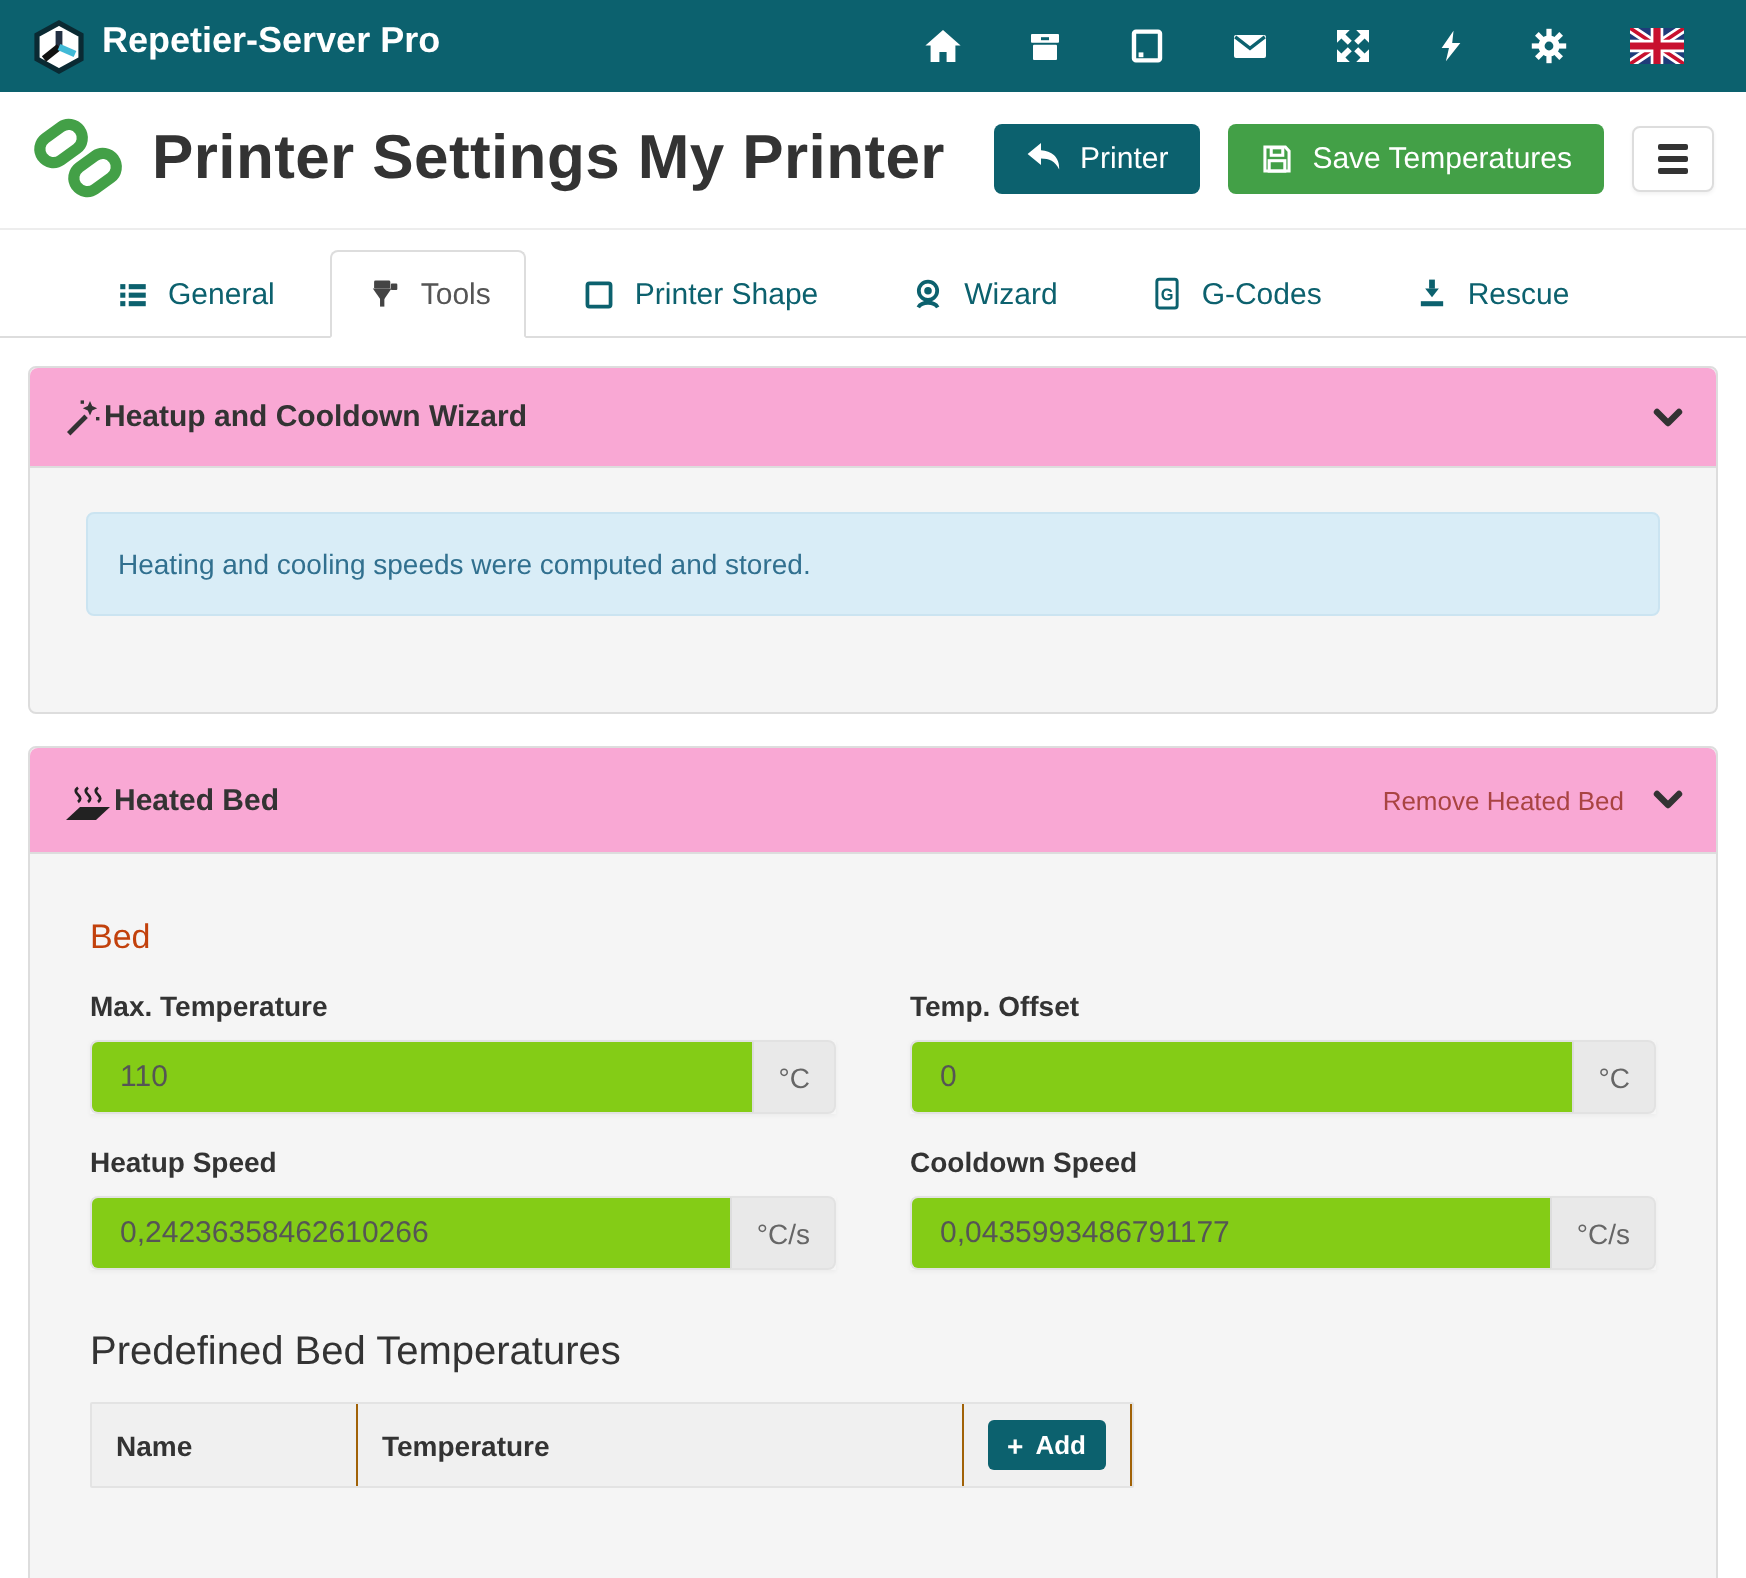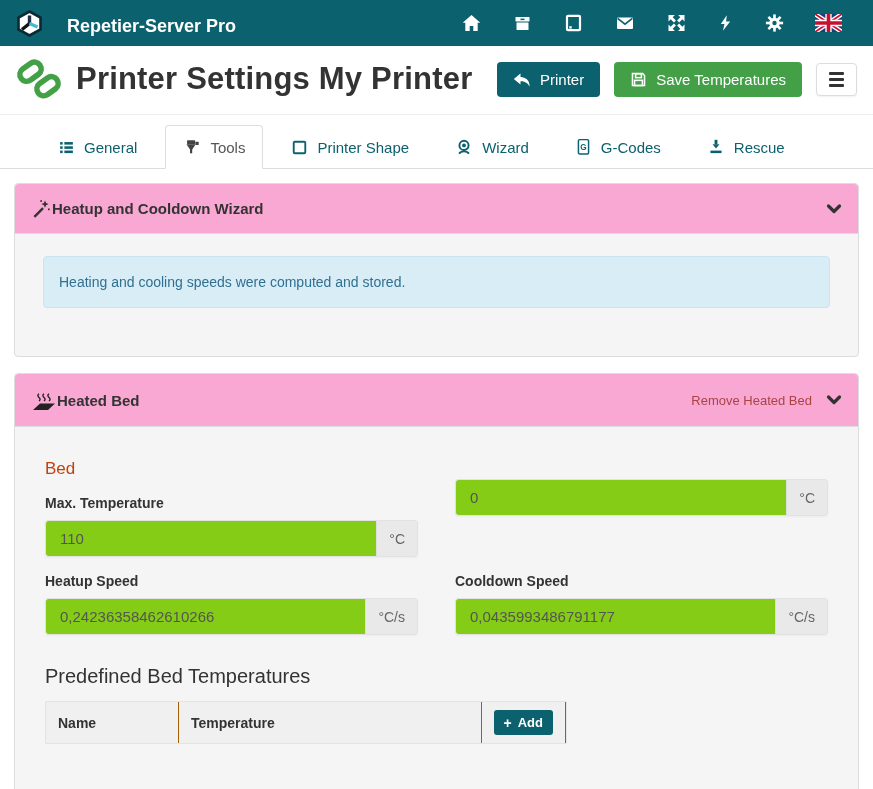--- a/index.html
+++ b/index.html
@@ -9,32 +9,32 @@
     background:#fff;
     font-family:"Liberation Sans", sans-serif;
     color:#333;
   }
   
   .navbar {
     height:46px; background:#0c616e;
     display:flex; align-items:center; justify-content:space-between;
     padding:0 16px;
   }
-  .brand { display:flex; align-items:flex-end; gap:24px; color:#fff; font-size:18px; font-weight:bold; cursor:pointer; }
+  .brand { display:flex; align-items:flex-start; gap:8px; color:#fff; font-size:18px; font-weight:bold; cursor:pointer; }
   .nav-icons { display:flex; align-items:center; }
   .nav-icon { padding:6px 15px; display:flex; align-items:center; cursor:pointer; }
   
   .page-header {
     display:flex; align-items:center; gap:14px;
     padding:12px 16px 14px; border-bottom:1px solid #ededed;
   }
   .page-title { font-size:31px; font-weight:600; color:#333; flex:1; white-space:nowrap; letter-spacing:.2px; }
   .btn {
     border:none; border-radius:4px; cursor:pointer;
-    display:inline-flex; align-items:flex-end; gap:9px;
+    display:inline-flex; align-items:flex-start; gap:9px;
     font-size:15px; padding:9px 16px; font-family:inherit;
   }
   .btn-teal  { background:#0c616e; color:#fff; }
   .btn-green { background:#43a047; color:#fff; }
   .btn-menu  { background:#fff; border:1px solid #ddd; padding:8px 12px; box-shadow:0 1px 2px rgba(0,0,0,.06); }
   .menu-bars { display:flex; flex-direction:column; gap:3px; }
   .menu-bars span { width:15px; height:3px; background:#333; border-radius:1px; }
   
   .tabs { display:flex; padding-left:40px; margin-top:10px; border-bottom:1px solid #ddd; }
   .tab {
@@ -335,20 +335,21 @@
     <div class="fields-grid">
       <div>
         <div class="field-label">Max. Temperature</div>
         <div class="input-group">
           <input type="text" value="110" style="">
           <span class="input-addon">°C</span>
         </div>
       </div>
 
       <div>
+        <div class="field-label">Temp. Offset</div>
         <div class="input-group">
           <input type="text" value="0" style="">
           <span class="input-addon">°C</span>
         </div>
       </div>
 
       <div>
         <div class="field-label">Heatup Speed</div>
         <div class="input-group">
           <input type="text" value="0,24236358462610266" style="">

